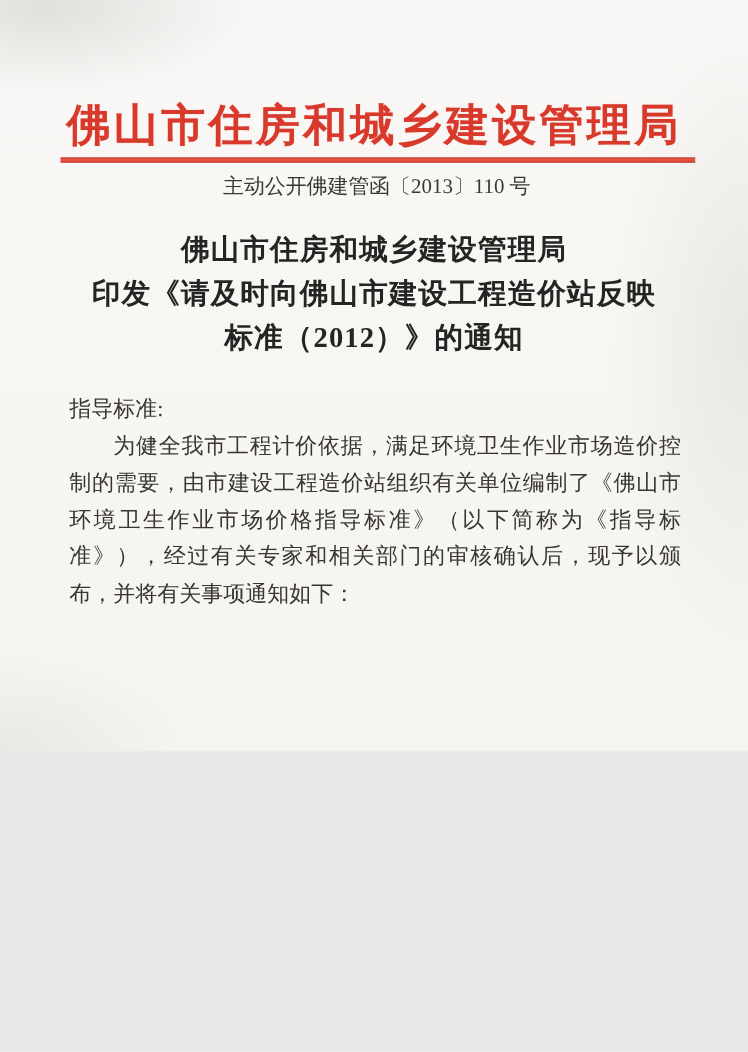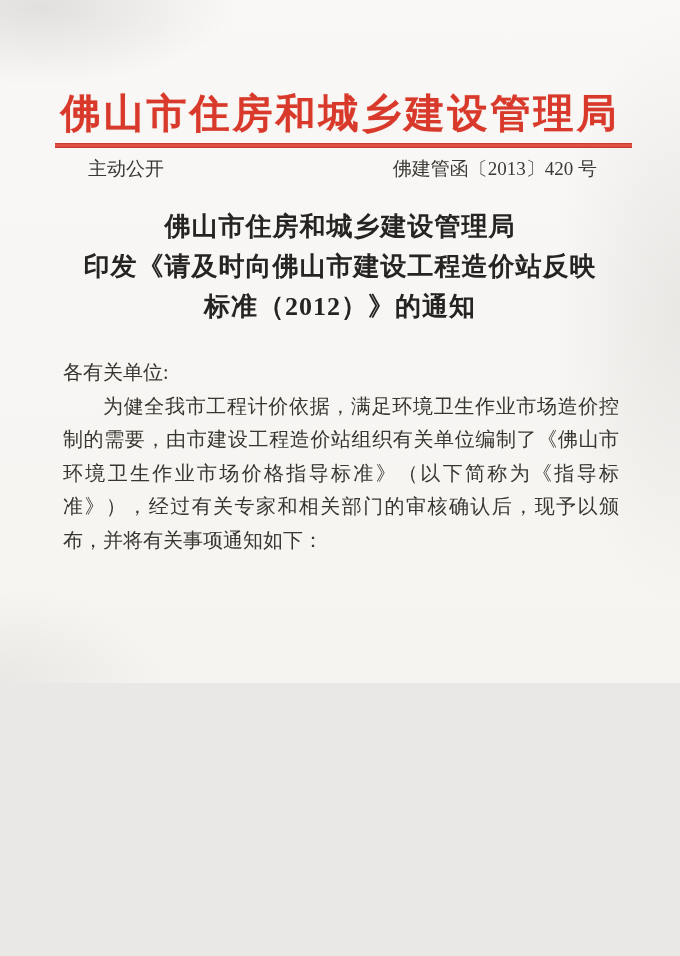--- a/index.html
+++ b/index.html
@@ -29,21 +29,21 @@
     letter-spacing: 3px;
     color: #d8392b;
     text-shadow: 0 0 1px rgba(216,57,43,.4);
   }
   .red-rule {
     position: absolute; top: 143px; left: 55px; width: 577px; height: 5px;
     background: linear-gradient(#c5332a, #e8594b 45%, #c5332a);
   }
   .meta-row {
     position: absolute; top: 156px; left: 88px; right: 83px;
-    display: flex; justify-content: space-between; align-items: baseline;
+    display: flex; justify-content: center; align-items: baseline;
     font-size: 19px; color: #3a3834;
   }
 
   
   .doc-title {
     position: absolute; top: 207px; left: 40px; right: 40px;
     text-align: center;
     font-size: 26px; font-weight: bold; line-height: 40px;
     color: #262422;
     letter-spacing: 1px;
@@ -91,31 +91,31 @@
 <body>
 
 <div class="page">
 
   <div class="org-title">佛山市住房和城乡建设管理局</div>
 
   <div class="red-rule"></div>
 
   <div class="meta-row">
     <span>主动公开</span>
-    <span>佛建管函〔2013〕420 号</span>
+    <span>佛建管函〔2013〕110 号</span>
   </div>
 
   <div class="doc-title">
     <div>佛山市住房和城乡建设管理局</div>
     <div>印发《请及时向佛山市建设工程造价站反映</div>
     <div>标准（2012）》的通知</div>
   </div>
 
   <div class="body-text">
-    <p class="salutation">各有关单位:</p>
+    <p class="salutation">指导标准:</p>
     <p>为健全我市工程计价依据，满足环境卫生作业市场造价控制的需要，由市建设工程造价站组织有关单位编制了《佛山市环境卫生作业市场价格指导标准》（以下简称为《指导标准》），经过有关专家和相关部门的审核确认后，现予以颁布，并将有关事项通知如下：</p>
   </div>
 
   <div class="sig-org">佛山市住房和城乡建设管理局</div>
   <div class="sig-date">2013 年 5 月 21 日</div>
 
   <div class="seal">
     <svg viewBox="0 0 160 160" xmlns="http://www.w3.org/2000/svg">
       <defs>
         <path id="sealArc" d="M 29,106 A 58,58 0 1 1 131,106" fill="none"></path>

